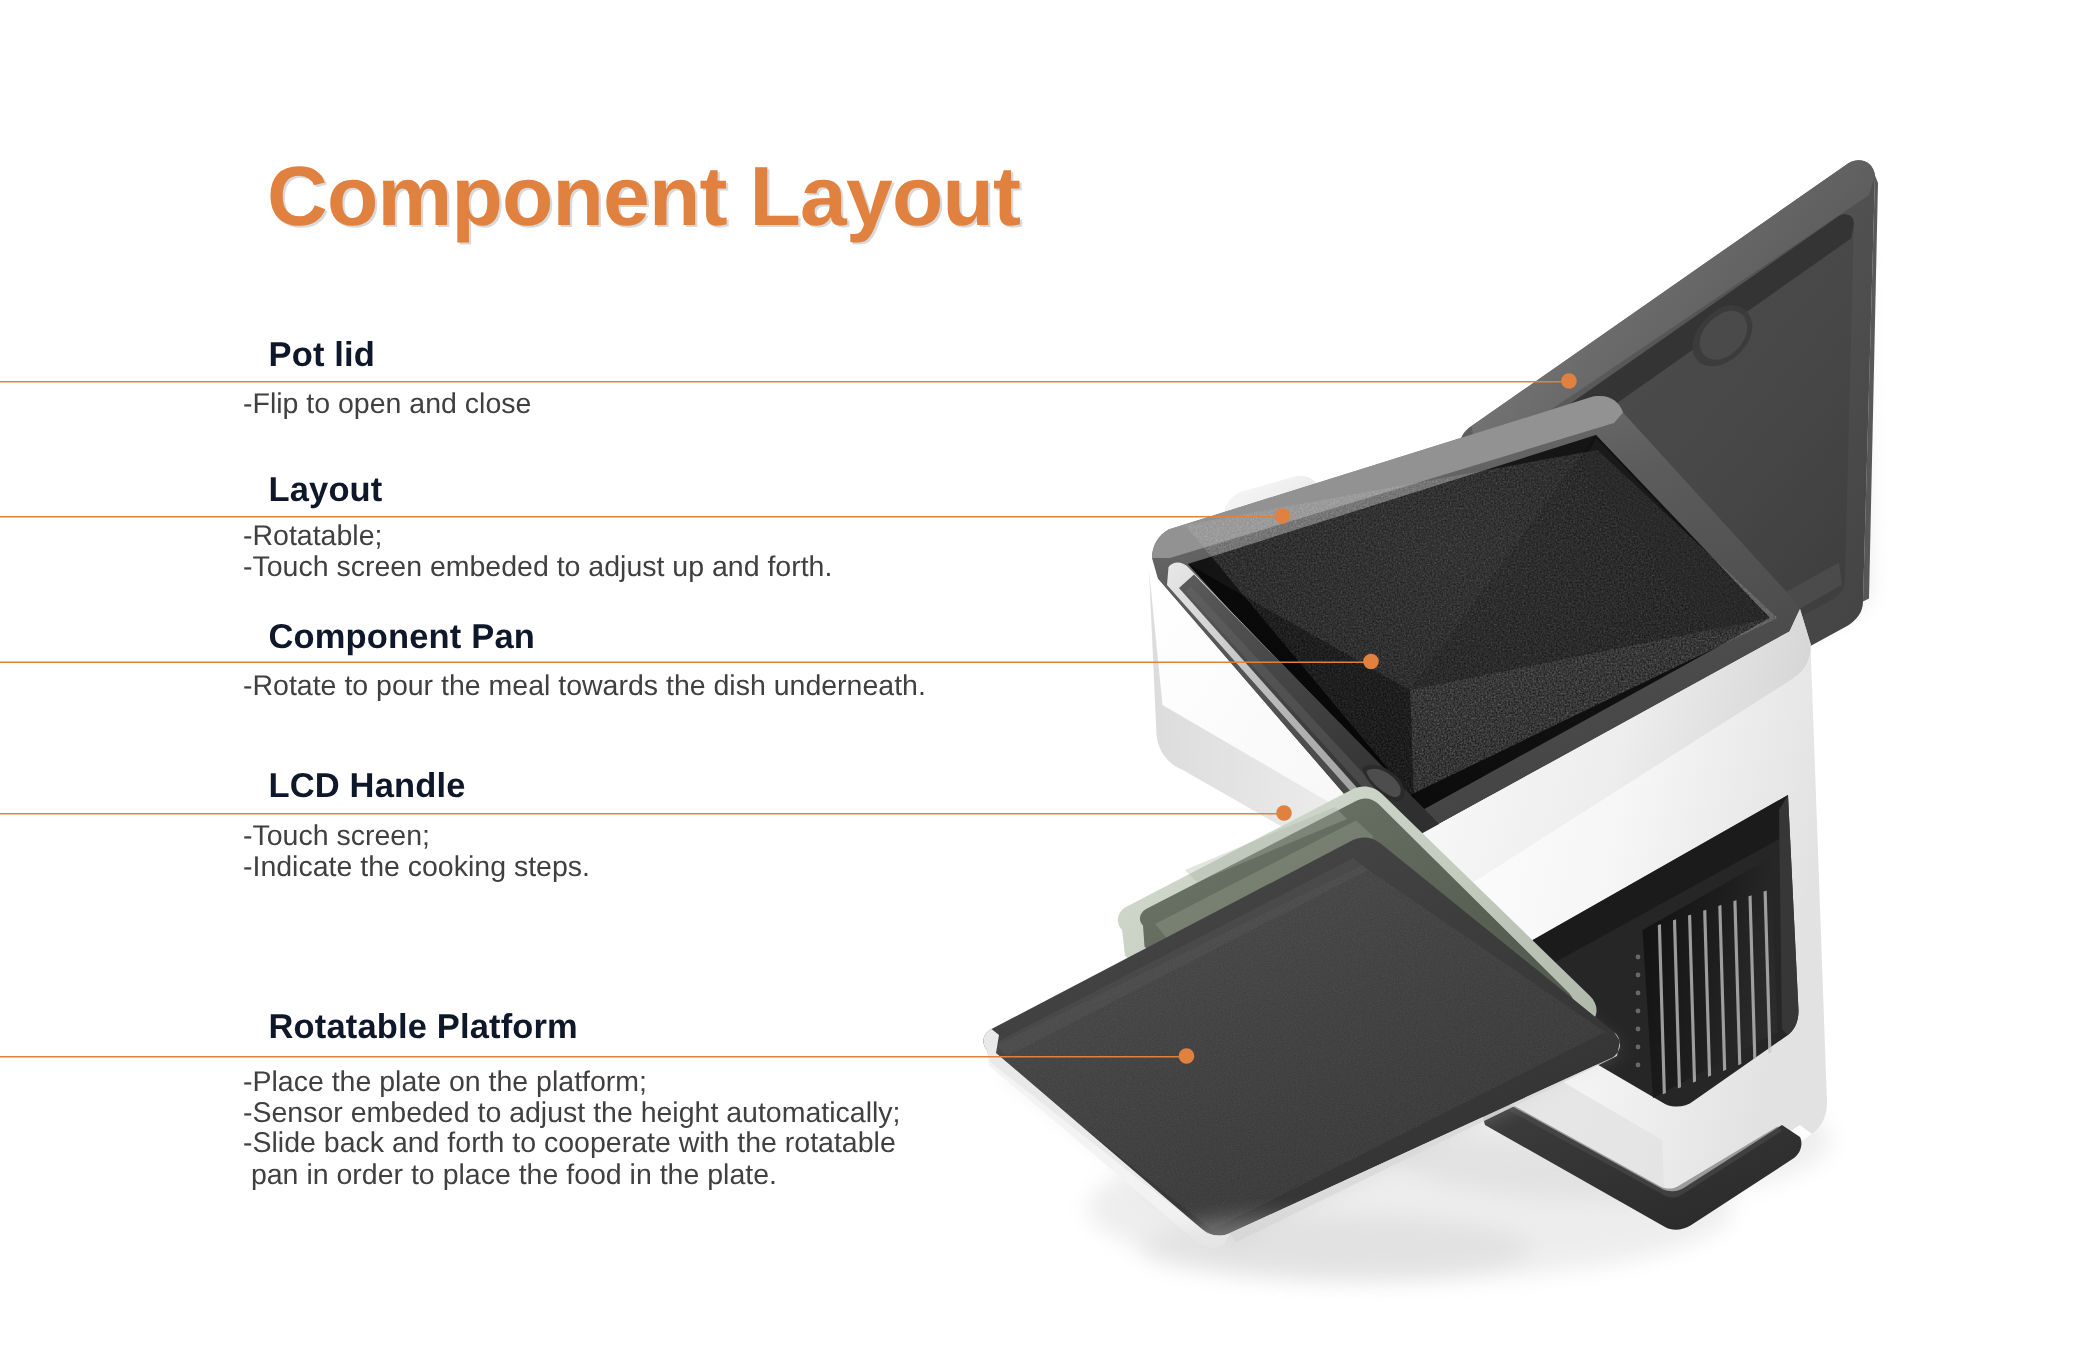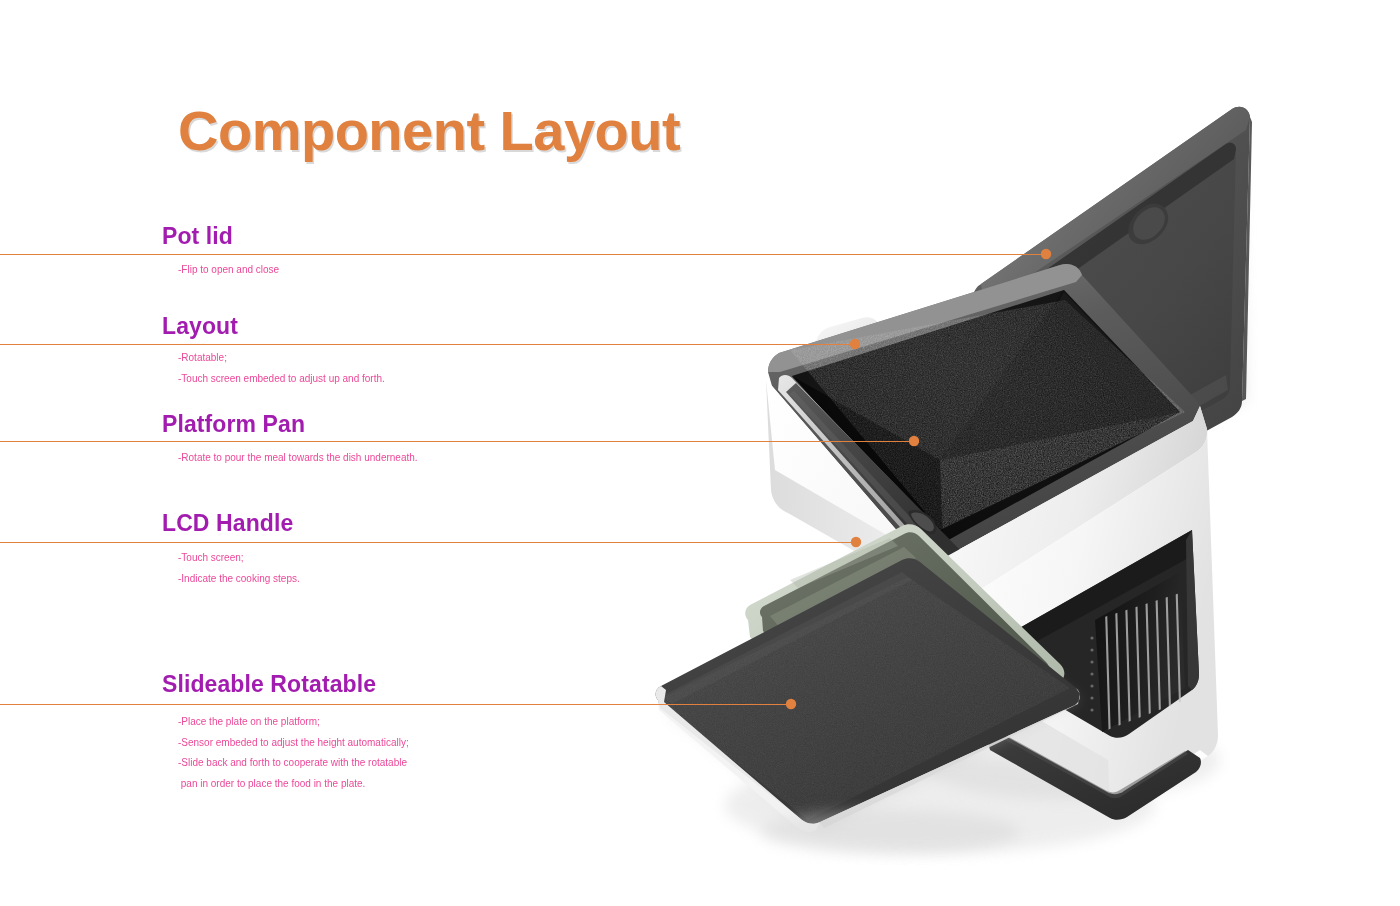--- a/index.html
+++ b/index.html
@@ -31,39 +31,39 @@
   }
 
   
   .callout {
     position: absolute;
     left: 0;
     width: 700px;
   }
   .callout-heading {
     position: absolute;
-    left: 162px;
+    left: 179px;
     font-size: 23px;
     font-weight: bold;
-    color: #a21caf;
+    color: #0f172a;
     white-space: nowrap;
     line-height: 1;
     letter-spacing: 0.1px;
   }
   .callout-rule {
     position: absolute;
     left: 0;
     height: 0;
     border-top: 1.6px solid #E0813F;
   }
   .callout-desc {
     position: absolute;
-    left: 178px;
-    font-size: 10px;
-    color: #ec4899;
+    left: 162px;
+    font-size: 19px;
+    color: #404040;
     line-height: 20.5px;
     white-space: pre;
   }
 
   
   #product-illustration {
     position: absolute;
     left: 640px;
     top: 60px;
     width: 700px;
@@ -498,34 +498,34 @@
   </div>
 
   <div class="callout">
     <div class="callout-heading" style="top:315px">Layout</div>
     <div class="callout-rule" style="top:344px; width:855px"></div>
     <div class="callout-desc" style="top:348px">-Rotatable;
 -Touch screen embeded to adjust up and forth.</div>
   </div>
 
   <div class="callout">
-    <div class="callout-heading" style="top:413px">Platform Pan</div>
+    <div class="callout-heading" style="top:413px">Component Pan</div>
     <div class="callout-rule" style="top:441px; width:914px"></div>
     <div class="callout-desc" style="top:448px">-Rotate to pour the meal towards the dish underneath.</div>
   </div>
 
   <div class="callout">
     <div class="callout-heading" style="top:512px">LCD Handle</div>
     <div class="callout-rule" style="top:542px; width:856px"></div>
     <div class="callout-desc" style="top:548px">-Touch screen;
 -Indicate the cooking steps.</div>
   </div>
 
   <div class="callout">
-    <div class="callout-heading" style="top:673px">Slideable Rotatable</div>
+    <div class="callout-heading" style="top:673px">Rotatable Platform</div>
     <div class="callout-rule" style="top:704px; width:791px"></div>
     <div class="callout-desc" style="top:712px">-Place the plate on the platform;
 -Sensor embeded to adjust the height automatically;
 -Slide back and forth to cooperate with the rotatable
  pan in order to place the food in the plate.</div>
   </div>
 
   <svg id="leaders">
     <circle cx="1046" cy="254" r="5.2" fill="#E0813F"></circle>
     <circle cx="855" cy="344" r="5.2" fill="#E0813F"></circle>

